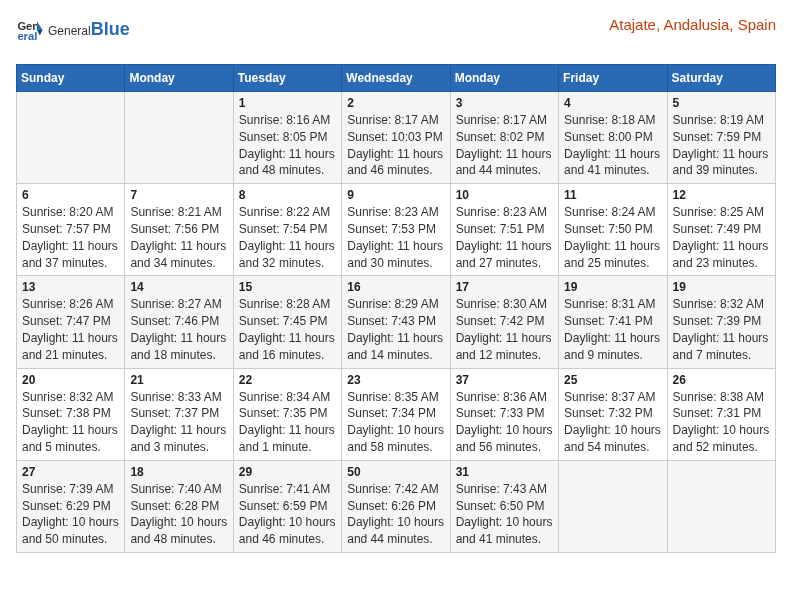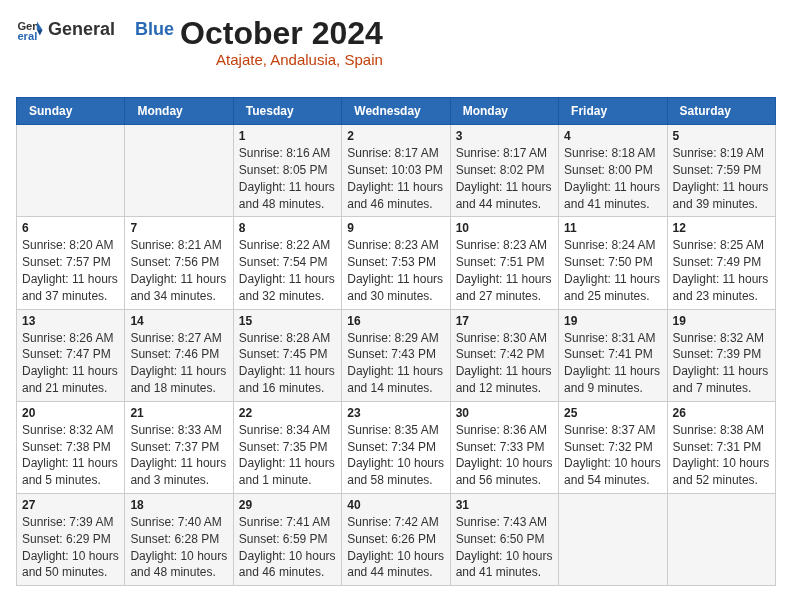--- a/index.html
+++ b/index.html
@@ -5,41 +5,41 @@
     * { box-sizing: border-box; margin: 0; padding: 0; }
     body {
       font-family: Arial, sans-serif;
       background: #fff;
       width: 792px;
       min-height: 612px;
       padding: 16px;
     }
     .header-area {
       display: flex;
+      justify-content: space-between;
       align-items: flex-start;
-      margin-bottom: 29px;
+      margin-bottom: 20px;
       gap: 6px;
     }
     .logo {
       display: flex;
       align-items: center;
       gap: 4px;
     }
     .logo-text-general {
-      font-size: 18px;
-      font-weight: bold;
+      font-size: 12px;
+      font-weight: normal;
       color: #333;
       line-height: 1.1;
     }
     .logo-text-blue {
       font-size: 18px;
       font-weight: bold;
       color: #2a6ab5;
       line-height: 1.1;
-      padding-left: 20px;
     }
     .logo-icon {
       width: 28px;
       height: 28px;
     }
     .title-area {
       text-align: right;
     }
     .month-title {
       font-size: 32px;
@@ -53,21 +53,21 @@
     }
     table {
       width: 100%;
       border-collapse: collapse;
     }
     thead tr th {
       background-color: #2a6ab5;
       color: #fff;
       font-size: 12px;
       font-weight: bold;
-      padding: 6px 12px;
+      padding: 6px 4px;
       text-align: left;
       border: 1px solid #1a5aa5;
     }
     tbody tr td {
       border: 1px solid #ccc;
       vertical-align: top;
       padding: 4px 5px;
       font-size: 10px;
       color: #222;
       width: calc(100% / 7);
@@ -106,21 +106,20 @@
       <polygon points="30,8 38,20 30,20" fill="#2a6ab5"></polygon>
       <polygon points="30,20 38,20 34,28" fill="#1a4a85"></polygon>
     </svg>
     <div>
       <div>
         <span class="logo-text-general">General</span><span class="logo-text-blue">Blue</span>
       </div>
     </div>
   </div>
   <div class="title-area">
-    <div class="month-title">October 2024</div>
     <div class="location-title">Atajate, Andalusia, Spain</div>
   </div>
 </div>
 
 <table>
   <thead>
     <tr>
     <th>Sunday</th>
         <th>Monday</th>
         <th>Tuesday</th>
@@ -272,21 +271,21 @@
 Sunset: 7:35 PM
 Daylight: 11 hours and 1 minute.</div>
         </td>
         <td>
           <span class="day-number">23</span>
           <div class="day-info">Sunrise: 8:35 AM
 Sunset: 7:34 PM
 Daylight: 10 hours and 58 minutes.</div>
         </td>
         <td>
-          <span class="day-number">30</span>
+          <span class="day-number">37</span>
           <div class="day-info">Sunrise: 8:36 AM
 Sunset: 7:33 PM
 Daylight: 10 hours and 56 minutes.</div>
         </td>
         <td>
           <span class="day-number">25</span>
           <div class="day-info">Sunrise: 8:37 AM
 Sunset: 7:32 PM
 Daylight: 10 hours and 54 minutes.</div>
         </td>
@@ -310,21 +309,21 @@
 Sunset: 6:28 PM
 Daylight: 10 hours and 48 minutes.</div>
         </td>
         <td>
           <span class="day-number">29</span>
           <div class="day-info">Sunrise: 7:41 AM
 Sunset: 6:59 PM
 Daylight: 10 hours and 46 minutes.</div>
         </td>
         <td>
-          <span class="day-number">40</span>
+          <span class="day-number">50</span>
           <div class="day-info">Sunrise: 7:42 AM
 Sunset: 6:26 PM
 Daylight: 10 hours and 44 minutes.</div>
         </td>
         <td>
           <span class="day-number">31</span>
           <div class="day-info">Sunrise: 7:43 AM
 Sunset: 6:50 PM
 Daylight: 10 hours and 41 minutes.</div>
         </td>

